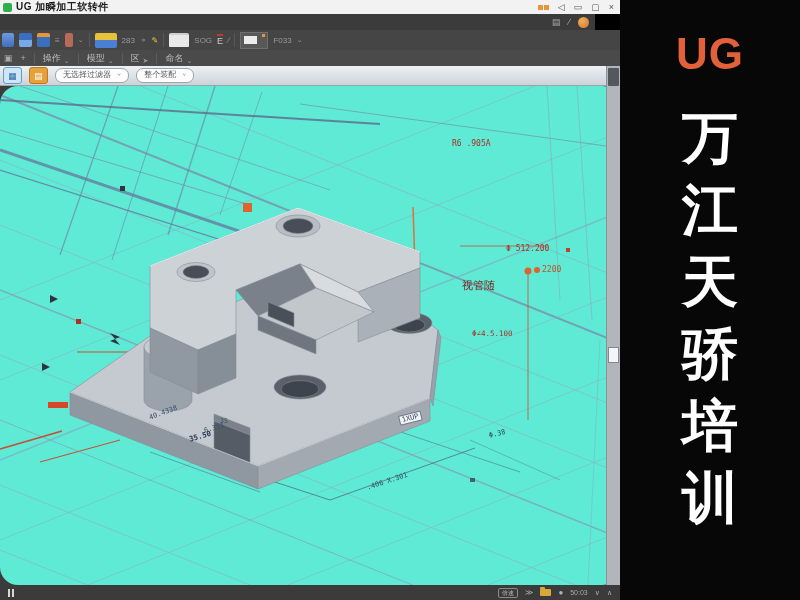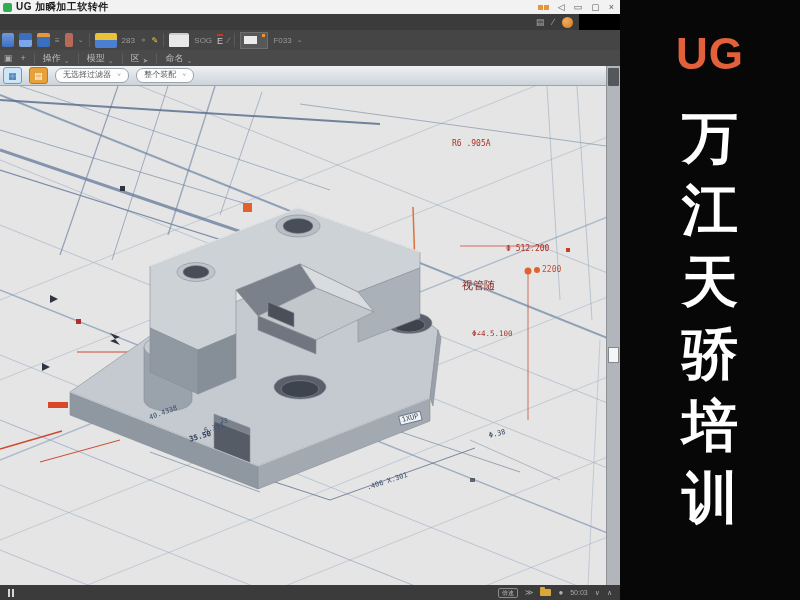--- a/index.html
+++ b/index.html
@@ -1,21 +1,21 @@
 <!DOCTYPE html>
 <html><head>
 <meta charset="utf-8">
 <style>
   html,body{margin:0;padding:0;}
   body{width:800px;height:600px;overflow:hidden;background:#000;
        font-family:"Liberation Sans", sans-serif;}
   .stage{position:relative;width:800px;height:600px;}
 
   
-  .app{position:absolute;left:0;top:0;width:579px;height:600px;background:#3b3b3b;}
+  .app{position:absolute;left:0;top:0;width:579px;height:600px;background:#3b3b3b;padding-left:16px;}
 
   .titlebar{position:absolute;left:0;top:0;width:620px;height:14px;background:#f2f2f2;
             display:flex;align-items:center;}
   .app-icon{width:9px;height:9px;background:#2fae4f;border-radius:2px;margin:0 4px 0 3px;}
   .title-text{font-size:10px;font-weight:bold;color:#1c1c1c;letter-spacing:.5px;}
   .tb-right{position:absolute;right:6px;top:0;height:14px;display:flex;align-items:center;gap:9px;}
   .tb-orange{display:flex;gap:1px;}
   .tb-orange i{width:5px;height:5px;background:#e8963a;display:block;}
   .winbtn{font-size:9px;color:#555;line-height:14px;cursor:default;}
 
@@ -50,21 +50,21 @@
 
   .selectbar{position:absolute;left:0;top:66px;width:620px;height:20px;
              background:linear-gradient(#eef1f4,#ccd3d9);display:flex;align-items:center;gap:7px;
              padding-left:3px;box-sizing:border-box;border-bottom:1px solid #9aa4ac;}
   .sb-btn{width:17px;height:15px;border-radius:3px;display:flex;align-items:center;justify-content:center;font-size:9px;}
   .sb-blue{background:#cfe6f7;border:1px solid #5a9fd4;color:#2d6da8;}
   .sb-orange{background:#e8a03a;border:1px solid #b97a22;color:#fff;}
   .dropdown{height:13px;background:#fdfdfd;border:1px solid #9aa4ac;border-radius:7px;
             display:flex;align-items:flex-start;gap:6px;padding:0 7px;font-size:8px;color:#555;font-family:Liberation Mono, monospace;}
 
-  .viewport{position:absolute;left:0;top:86px;width:620px;height:499px;background:#e5e5e5;overflow:hidden;}
+  .viewport{position:absolute;left:0;top:86px;width:620px;height:499px;background:#5eead4;overflow:hidden;border-radius:18px;}
   .viewport svg{position:absolute;left:0;top:0;}
   .anno{position:absolute;white-space:nowrap;font-family:"DejaVu Sans Mono", monospace;transform-origin:left top;}
   .anno.boxed{background:rgba(255,255,255,.85);border:1px solid #6b7a92;padding:0 2px;border-radius:1px;}
   .anno .dot{display:inline-block;width:6px;height:6px;border-radius:50%;background:#e0622e;margin-right:2px;vertical-align:middle;}
 
   .scrollbar{position:absolute;left:606px;top:66px;width:14px;height:519px;background:#b2b6bc;border-left:1px solid #8e9298;box-sizing:border-box;}
   .sb-top{position:absolute;left:1px;top:2px;width:11px;height:18px;background:#54575b;border-radius:1px;}
   .sb-thumb{position:absolute;left:1px;top:281px;width:11px;height:16px;background:#f4f5f6;border:1px solid #84878c;box-sizing:border-box;}
 
   .statusbar{position:absolute;left:0;top:585px;width:620px;height:15px;background:#3b3b3b;

